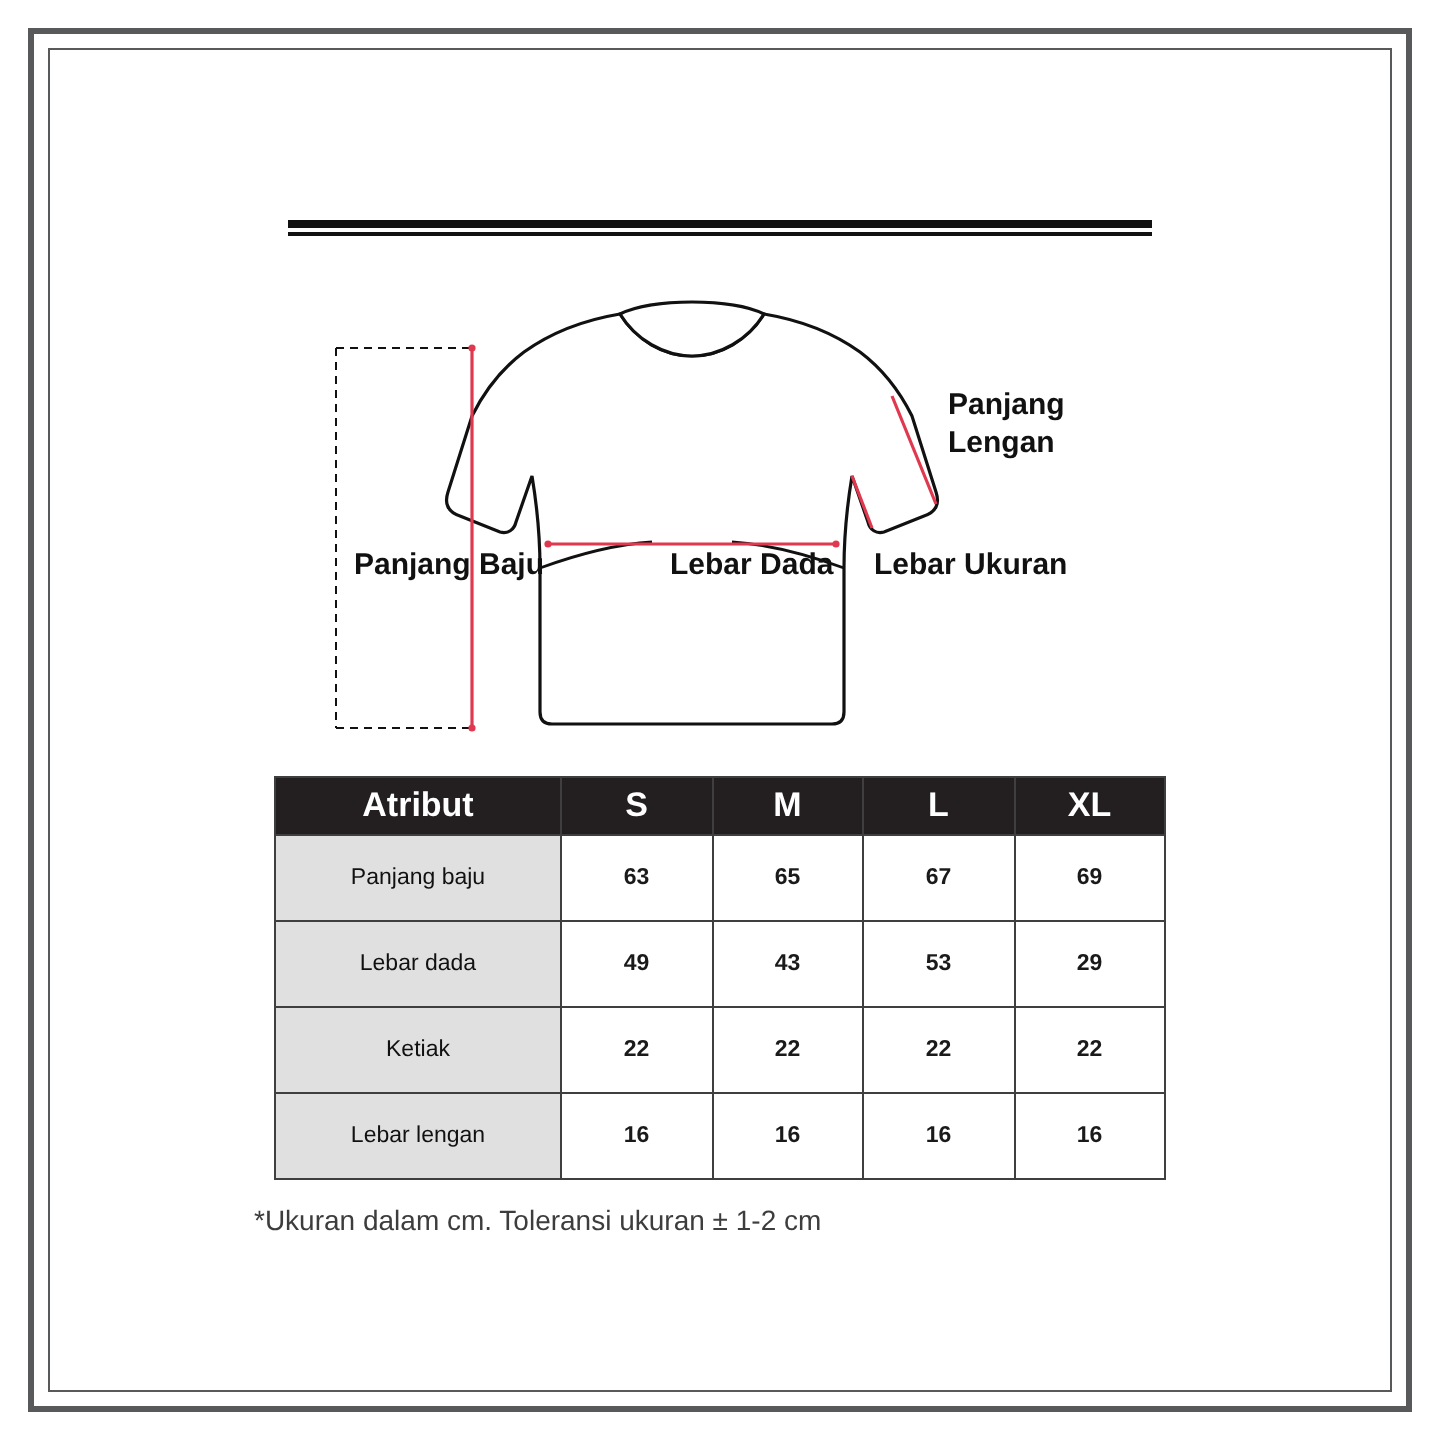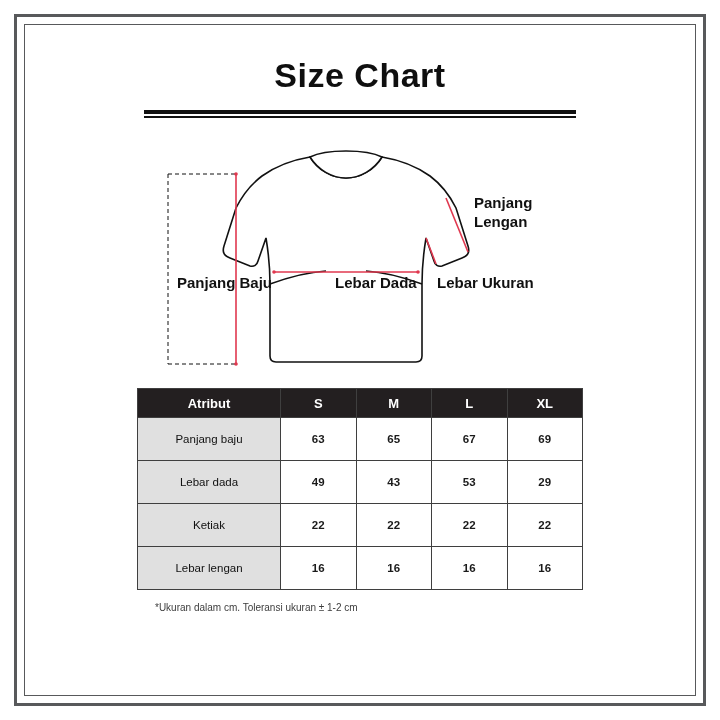--- a/index.html
+++ b/index.html
@@ -115,49 +115,48 @@
     color: #1a1a1a;
     height: 42px;
     padding: 0;
     font-weight: bold;
   }
   table.size-table thead th {
     background: #231f20;
     color: #ffffff;
     font-weight: bold;
     height: 28px;
-    font-size: 13px;
+    font-size: 17px;
   }
   table.size-table thead th.attr-head {
     width: 142px;
   }
   table.size-table tbody td.attr-cell {
     background: #e0e0e0;
     font-weight: normal;
     color: #111111;
   }
   .note {
     position: absolute;
-    left: 131px;
+    left: 103px;
     top: 578px;
-    font-size: 10px;
+    font-size: 14px;
     color: #3d3d3d;
   }
 </style>
 </head>
 <body>
 
 <div class="page">
 
   <div class="frame-outer"></div>
   <div class="frame-inner"></div>
 
   <div class="content">
 
-    <div class="title">Size Chart</div>
     <div class="title-rule"></div>
 
     <div class="diagram">
       <svg width="420" height="260" viewBox="0 0 420 260">
 
         <g stroke="#111111" stroke-width="1" stroke-dasharray="4,3" fill="none">
           <line x1="18" y1="48" x2="86" y2="48"></line>
           <line x1="18" y1="48" x2="18" y2="238"></line>
           <line x1="18" y1="238" x2="86" y2="238"></line>
         </g>

